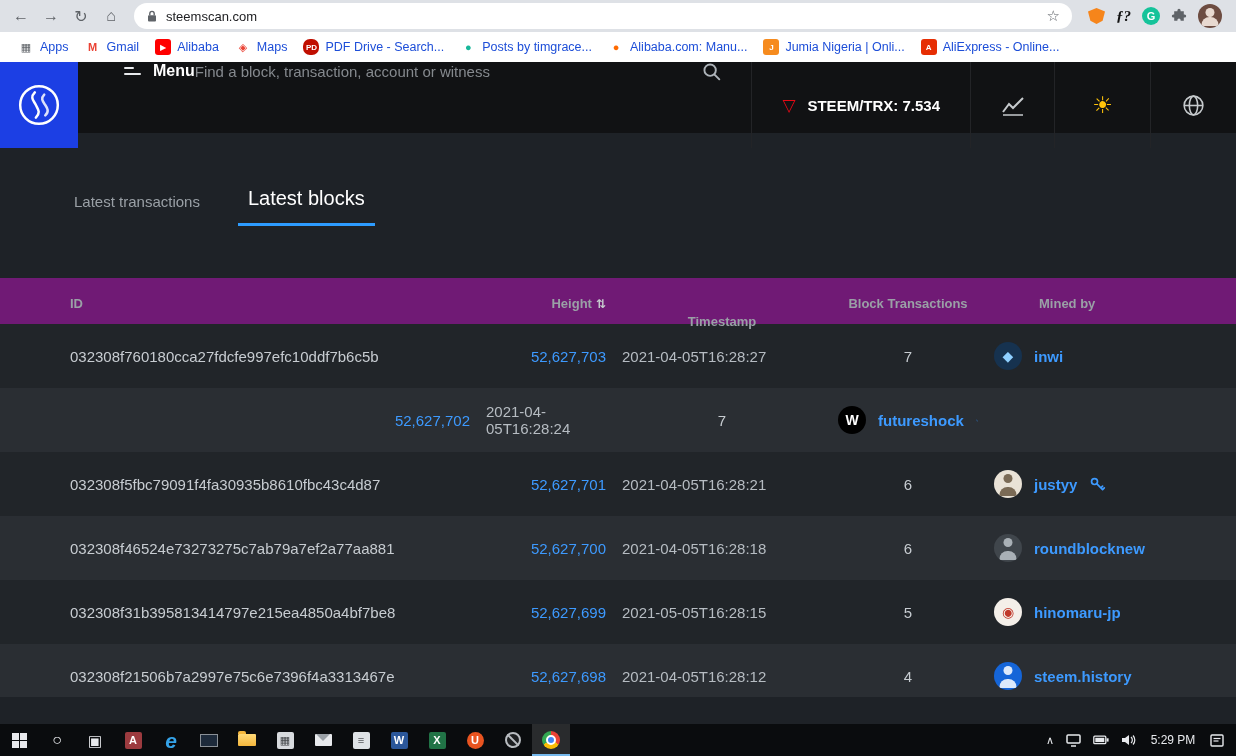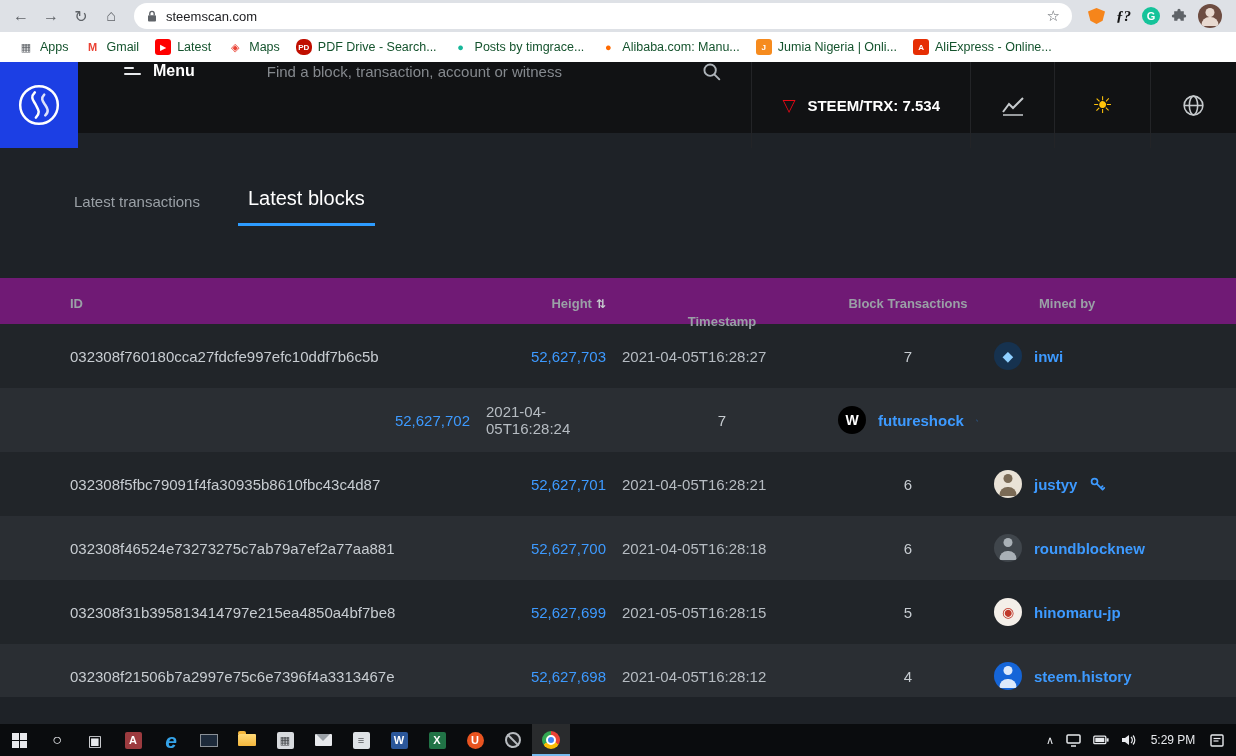--- a/index.html
+++ b/index.html
@@ -21,32 +21,32 @@
   .gram{width:18px;height:18px;border-radius:50%;background:#15c39a;color:#fff;font-size:11px;
     font-weight:bold;display:flex;align-items:center;justify-content:center;}
   .profile-avatar{width:24px;height:24px;border-radius:50%;background:#6d4c41;color:#e8d9d0;
     position:relative;overflow:hidden;}
 
   .bookmarks-bar{height:30px;background:#ffffff;display:flex;align-items:center;padding:0 10px;gap:4px;}
   .bm-item{display:flex;align-items:center;gap:6px;padding:0 8px;height:24px;border-radius:4px;}
   .favicon{width:16px;height:16px;display:flex;align-items:center;justify-content:center;
     font-size:11px;font-weight:bold;border-radius:3px;}
   .favicon.tile{color:#fff;font-size:8px;}
-  .bm-label{font-size:12.5px;color:#14532d;white-space:nowrap;}
+  .bm-label{font-size:12.5px;color:#1d4ed8;white-space:nowrap;}
 
   
   .site-header{height:71px;background:#111214;display:flex;align-items:flex-start;}
   .logo-box{width:78px;height:86px;background:#1c3fe4;display:flex;align-items:center;justify-content:center;flex:none;}
   .menu-btn{display:flex;align-items:center;gap:12px;color:#fff;font-weight:bold;font-size:16px;
     margin-left:46px;flex:none;}
   .menu-lines{display:inline-flex;flex-direction:column;gap:4px;}
   .menu-lines i{display:block;height:2px;background:#e8eaed;border-radius:1px;}
   .menu-lines i:nth-child(1){width:10px;}
   .menu-lines i:nth-child(2){width:17px;}
-  .header-search{flex:1;display:flex;align-items:center;margin-left:72px;padding-right:30px;}
+  .header-search{flex:1;display:flex;align-items:center;padding-right:30px;}
   .header-search input{flex:1;background:transparent;border:none;outline:none;color:#9aa0a6;
     font-size:15px;font-family:inherit;}
   .header-search input::placeholder{color:#85898e;}
   .hdr-cell{height:86px;display:flex;align-items:center;justify-content:center;
     border-left:1px solid #232427;flex:none;}
   .price-cell{padding:0 30px;gap:12px;color:#fff;font-weight:bold;font-size:15px;}
   .tron{color:#e50915;font-size:17px;font-weight:bold;}
   .chart-cell{width:84px;}
   .sun-cell{width:96px;color:#ffc40a;font-size:23px;}
   .globe-cell{width:86px;}
@@ -145,21 +145,21 @@
         <div class="bm-item">
     <span class="favicon" style="color: rgb(95, 99, 104);">▦</span>
     <span class="bm-label">Apps</span>
   </div>
         <div class="bm-item">
     <span class="favicon" style="color: rgb(234, 67, 53);">M</span>
     <span class="bm-label">Gmail</span>
   </div>
         <div class="bm-item">
     <span class="favicon tile" style="background: rgb(255, 0, 0);">▶</span>
-    <span class="bm-label">Latest</span>
+    <span class="bm-label">Alibaba</span>
   </div>
         <div class="bm-item">
     <span class="favicon" style="color: rgb(234, 67, 53);">◈</span>
     <span class="bm-label">Maps</span>
   </div>
         <div class="bm-item">
     <span class="favicon tile" style="background: rgb(192, 14, 0); border-radius: 7px;">PD</span>
     <span class="bm-label">PDF Drive - Search...</span>
   </div>
         <div class="bm-item">

